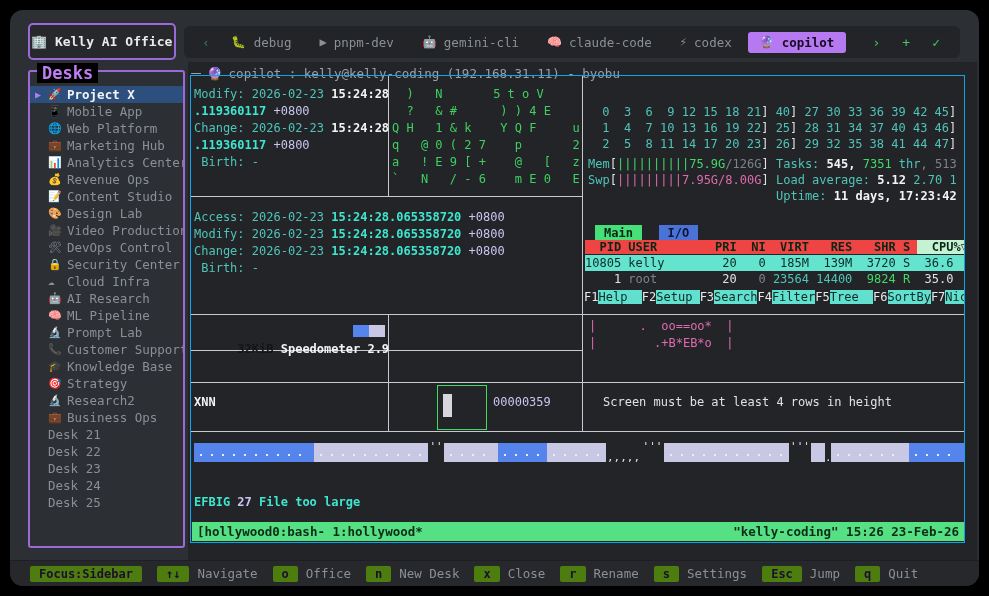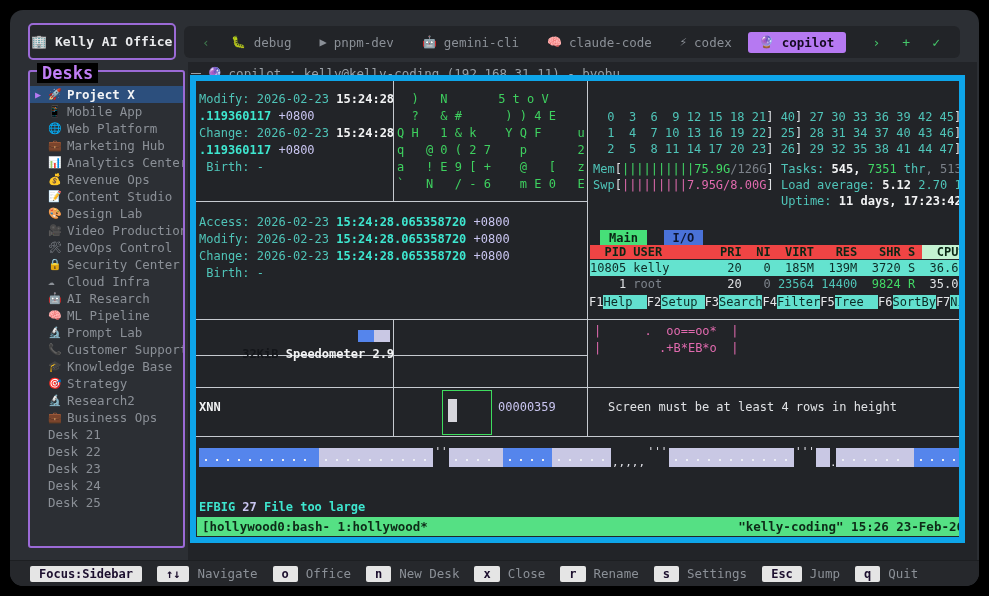--- a/index.html
+++ b/index.html
@@ -34,21 +34,21 @@
   .desk .dicon { width:19px; font-size:11px; flex:none; }
   .desk.selected { background:#2c4f7d; color:#f2f3f5; font-weight:bold; }
 
   
   .term-bg { position:absolute; left:178px; top:52px; width:789px; height:498px; background:#222428; }
   .term-title { position:absolute; left:181px; top:55px; height:16px; display:flex;
     align-items:center; gap:6px; color:#9aa0a6; font-size:12.5px; white-space:pre; }
   .tdash { display:inline-block; width:10px; height:1px; background:#9aa0a6; }
 
   .content { position:absolute; left:180px; top:65px; width:775px; height:468px;
-    border:6px solid #0ea5e9; overflow:hidden; }
+    border:1px solid #0ea5e9; overflow:hidden; }
   .content .vline, .content .hline { position:absolute; background:#c6cad0; }
   .tline { white-space:pre; font-size:12px; line-height:17px; }
   .abs { position:absolute; }
 
   .c-teal{color:#4fc4b8} .c-cynb{color:#3ee6cf;font-weight:bold}
   .c-whtb{color:#f2f3f4;font-weight:bold} .c-wht{color:#dfe1e4}
   .c-lav{color:#c9c5f0} .c-lavb{color:#c9c5f0;font-weight:bold}
   .c-gry{color:#7d838b} .c-grn{color:#42d966} .c-pnk{color:#e06aae}
   .c-drk{color:#131519;font-weight:bold} .c-cpu{color:#4fc4b8}
   .c-hdrg{background:#ef4444;color:#0b2615;font-weight:bold}
@@ -78,21 +78,21 @@
   .seg-gap.t { line-height:8px; } .seg-gap.b { line-height:30px; }
 
   .statusbar { position:absolute; left:1px; bottom:1px; width:772px; height:19px;
     background:#55e084; color:#0e2b18; font-weight:bold; font-size:12.5px;
     display:flex; justify-content:space-between; align-items:center; padding:0 5px; white-space:pre; }
 
   
   .bottombar { position:absolute; left:0; right:0; bottom:0; height:26px; background:#26282c;
     border-top:1px solid #1d1f22; display:flex; align-items:center; gap:15px;
     padding-left:20px; font-size:12.5px; color:#8b9097; border-radius:0 0 13px 13px; }
-  .badge { background:#e5e5e5; color:#1c0f2e; font-weight:bold; padding:1px 9px;
+  .badge { background:#4d7c0f; color:#1c0f2e; font-weight:bold; padding:1px 9px;
     border-radius:2px; font-size:12px; white-space:nowrap; }
   .sc { display:flex; align-items:center; gap:8px; white-space:nowrap; }
 </style>
 </head>
 <body>
 
 <div class="window">
 
   <div class="office-box">
     <span>🏢</span>

